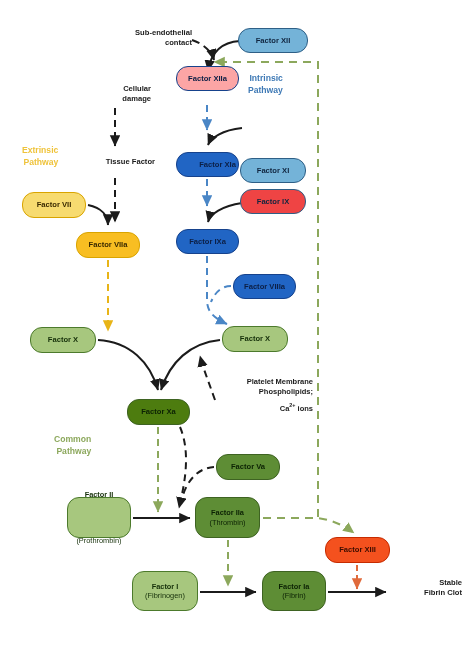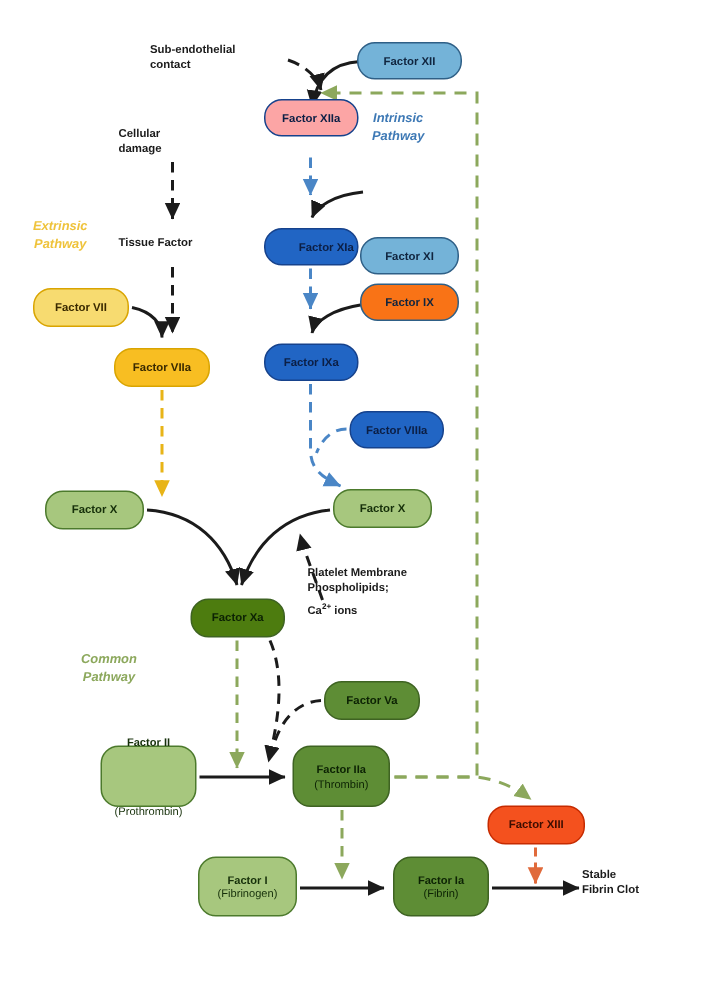--- a/index.html
+++ b/index.html
@@ -4,23 +4,23 @@
 <style>
   html,body{margin:0;padding:0;background:#ffffff;}
   body{width:474px;height:669px;overflow:hidden;
        font-family:"Liberation Sans","DejaVu Sans",sans-serif;}
   #diagram{position:relative;width:474px;height:669px;background:#fff;}
   svg.layer{position:absolute;left:0;top:0;width:474px;height:669px;overflow:visible;}
   .node{position:absolute;box-sizing:border-box;display:flex;flex-direction:column;
         align-items:center;justify-content:center;text-align:center;
         border-radius:12px;font-weight:bold;line-height:1.25;}
   .node .l2{font-weight:normal;}
-  .txt{position:absolute;text-align:left;font-weight:bold;color:#1b1b1b;
+  .txt{position:absolute;text-align:right;font-weight:bold;color:#1b1b1b;
        line-height:1.35;white-space:pre-line;}
-  .pathlabel{position:absolute;text-align:center;font-style:italic;font-weight:bold;
+  .pathlabel{position:absolute;text-align:right;font-weight:bold;
              line-height:1.35;white-space:pre-line;}
 </style>
 </head>
 <body>
 
 <div id="diagram">
 
   <svg class="layer" viewBox="0 0 474 669">
     <defs>
       <marker id="ahB" markerWidth="7" markerHeight="7" refX="5.4" refY="2.6" orient="auto">
@@ -93,21 +93,21 @@
       </div>
       <div class="node" style="left: 176px; top: 66px; width: 63px; height: 25px; background: #fca5a5; border: 1.4px solid rgb(22, 66, 140); color: rgb(12, 31, 69); font-size: 7.6px;">
         <span>Factor XIIa</span>
       </div>
       <div class="node" style="left: 240px; top: 114px; width: 66px; height: 25px; background: rgb(116, 179, 216); border: 1.4px solid rgb(46, 95, 134); color: rgb(16, 37, 63); font-size: 7.6px; margin-top: 44px;">
         <span>Factor XI</span>
       </div>
       <div class="node" style="left: 176px; top: 152px; width: 63px; height: 25px; background: rgb(33, 101, 196); border: 1.4px solid rgb(22, 66, 140); color: rgb(12, 31, 69); font-size: 7.6px; padding-left: 20px;">
         <span>Factor XIa</span>
       </div>
-      <div class="node" style="left: 240px; top: 189px; width: 66px; height: 25px; background: #f97316; border: 1.4px solid rgb(46, 95, 134); color: rgb(16, 37, 63); font-size: 7.6px;">
+      <div class="node" style="left: 240px; top: 189px; width: 66px; height: 25px; background: #ef4444; border: 1.4px solid rgb(46, 95, 134); color: rgb(16, 37, 63); font-size: 7.6px;">
         <span>Factor IX</span>
       </div>
       <div class="node" style="left: 176px; top: 229px; width: 63px; height: 25px; background: rgb(33, 101, 196); border: 1.4px solid rgb(22, 66, 140); color: rgb(12, 31, 69); font-size: 7.6px;">
         <span>Factor IXa</span>
       </div>
       <div class="node" style="left: 233px; top: 274px; width: 63px; height: 25px; background: rgb(33, 101, 196); border: 1.4px solid rgb(22, 66, 140); color: rgb(12, 31, 69); font-size: 7.6px;">
         <span>Factor VIIIa</span>
       </div>
       <div class="node" style="left: 22px; top: 192px; width: 64px; height: 26px; background: rgb(247, 219, 112); border: 1.4px solid rgb(217, 164, 0); color: rgb(58, 42, 0); font-size: 7.6px;">
         <span>Factor VII</span>

